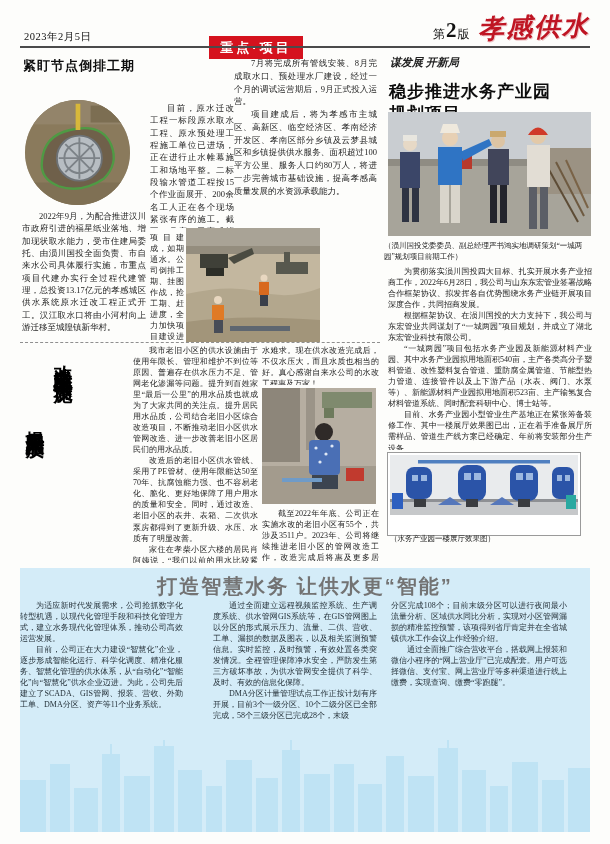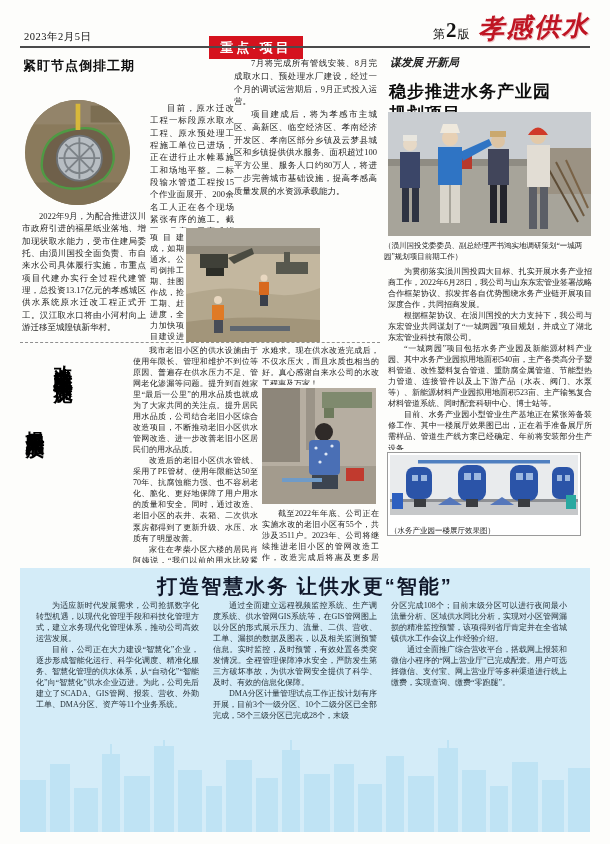--- a/index.html
+++ b/index.html
@@ -25,21 +25,21 @@
   .pagelabel .s{font-size:12px;line-height:1}
   .pagelabel .n{font-size:21px;font-weight:700;line-height:.85;margin:0 1px}
   .masthead{color:#bf1523;font-family:"DejaVu Sans","Liberation Sans",sans-serif;
             font-weight:700;font-style:italic;font-size:26px;letter-spacing:2px;
             transform:rotate(-2deg);text-shadow:1px 1px 0 rgba(191,21,35,.25)}
   .rule{background:#4b4b4b}
   
   .bluebox{background:#d4ecf8}
   .smart-title{position:absolute;top:5px;left:0;right:0;text-align:center;
                font-family:"Liberation Sans","DejaVu Sans",sans-serif;font-weight:700;
-               font-size:20px;letter-spacing:2px;color:#0f172a}
+               font-size:20px;letter-spacing:2px;color:#737373}
   .smart-col{position:absolute;top:32px;font-size:8px;line-height:1.38;color:#26323a;overflow:hidden}
   .smart-col p{text-align:justify}
   .renderframe{border:1px solid #9a9a9a;background:#fff;padding:2px}
 </style>
 </head>
 <body>
 
 <div id="page">
 
   <div class="abs date" style="left:24px;top:30px">2023年2月5日</div>
@@ -237,28 +237,28 @@
           <rect x="24" y="44" width="12" height="8"></rect>
           <rect x="76" y="44" width="12" height="8"></rect>
           <rect x="128" y="44" width="12" height="8"></rect>
         </g>
         <path d="M48 50 L60 42 L72 50 Z" fill="#5577bb"></path>
         <path d="M100 50 L112 42 L124 50 Z" fill="#5577bb"></path>
         <rect x="2" y="38" width="11" height="16" fill="#2d5fbf"></rect>
         <rect x="176" y="40" width="10" height="14" fill="#2aa8a0"></rect>
       </svg>
     </div>
-    <div class="caption" style="margin-top:10px">（水务产业园一楼展厅效果图）</div>
+    <div class="caption" style="margin-top:18px">（水务产业园一楼展厅效果图）</div>
   </div>
 
   <div class="abs bluebox" style="left:20px;top:568px;width:570px;height:264px">
 
     <div class="smart-title">打造智慧水务  让供水更“智能”</div>
 
-    <div class="smart-col" style="left:16px;width:163px;height:136px">
+    <div class="smart-col" style="left:0;width:163px;height:136px">
       <p class="ind">为适应新时代发展需求，公司抢抓数字化转型机遇，以现代化管理手段和科技化管理方式，建立水务现代化管理体系，推动公司高效运营发展。</p>
       <p class="ind">目前，公司正在大力建设“智慧化”企业，逐步形成智能化运行、科学化调度、精准化服务、智慧化管理的供水体系，从“自动化”“智能化”向“智慧化”供水企业迈进。为此，公司先后建立了SCADA、GIS管网、报装、营收、外勤工单、DMA分区、资产等11个业务系统。</p>
     </div>
 
     <div class="smart-col" style="left:193px;width:164px;height:136px">
       <p class="ind">通过全面建立远程视频监控系统、生产调度系统、供水管网GIS系统等，在GIS管网图上以分区的形式展示压力、流量、二供、营收、工单、漏损的数据及图表，以及相关监测预警信息。实时监控，及时预警，有效处置各类突发情况。全程管理保障净水安全，严防发生第三方破坏事故，为供水管网安全提供了科学、及时、有效的信息化保障。</p>
       <p class="ind">DMA分区计量管理试点工作正按计划有序开展，目前3个一级分区、10个二级分区已全部完成，58个三级分区已完成28个，末级</p>
     </div>
 
     <div class="smart-col" style="left:371px;width:176px;height:136px">

